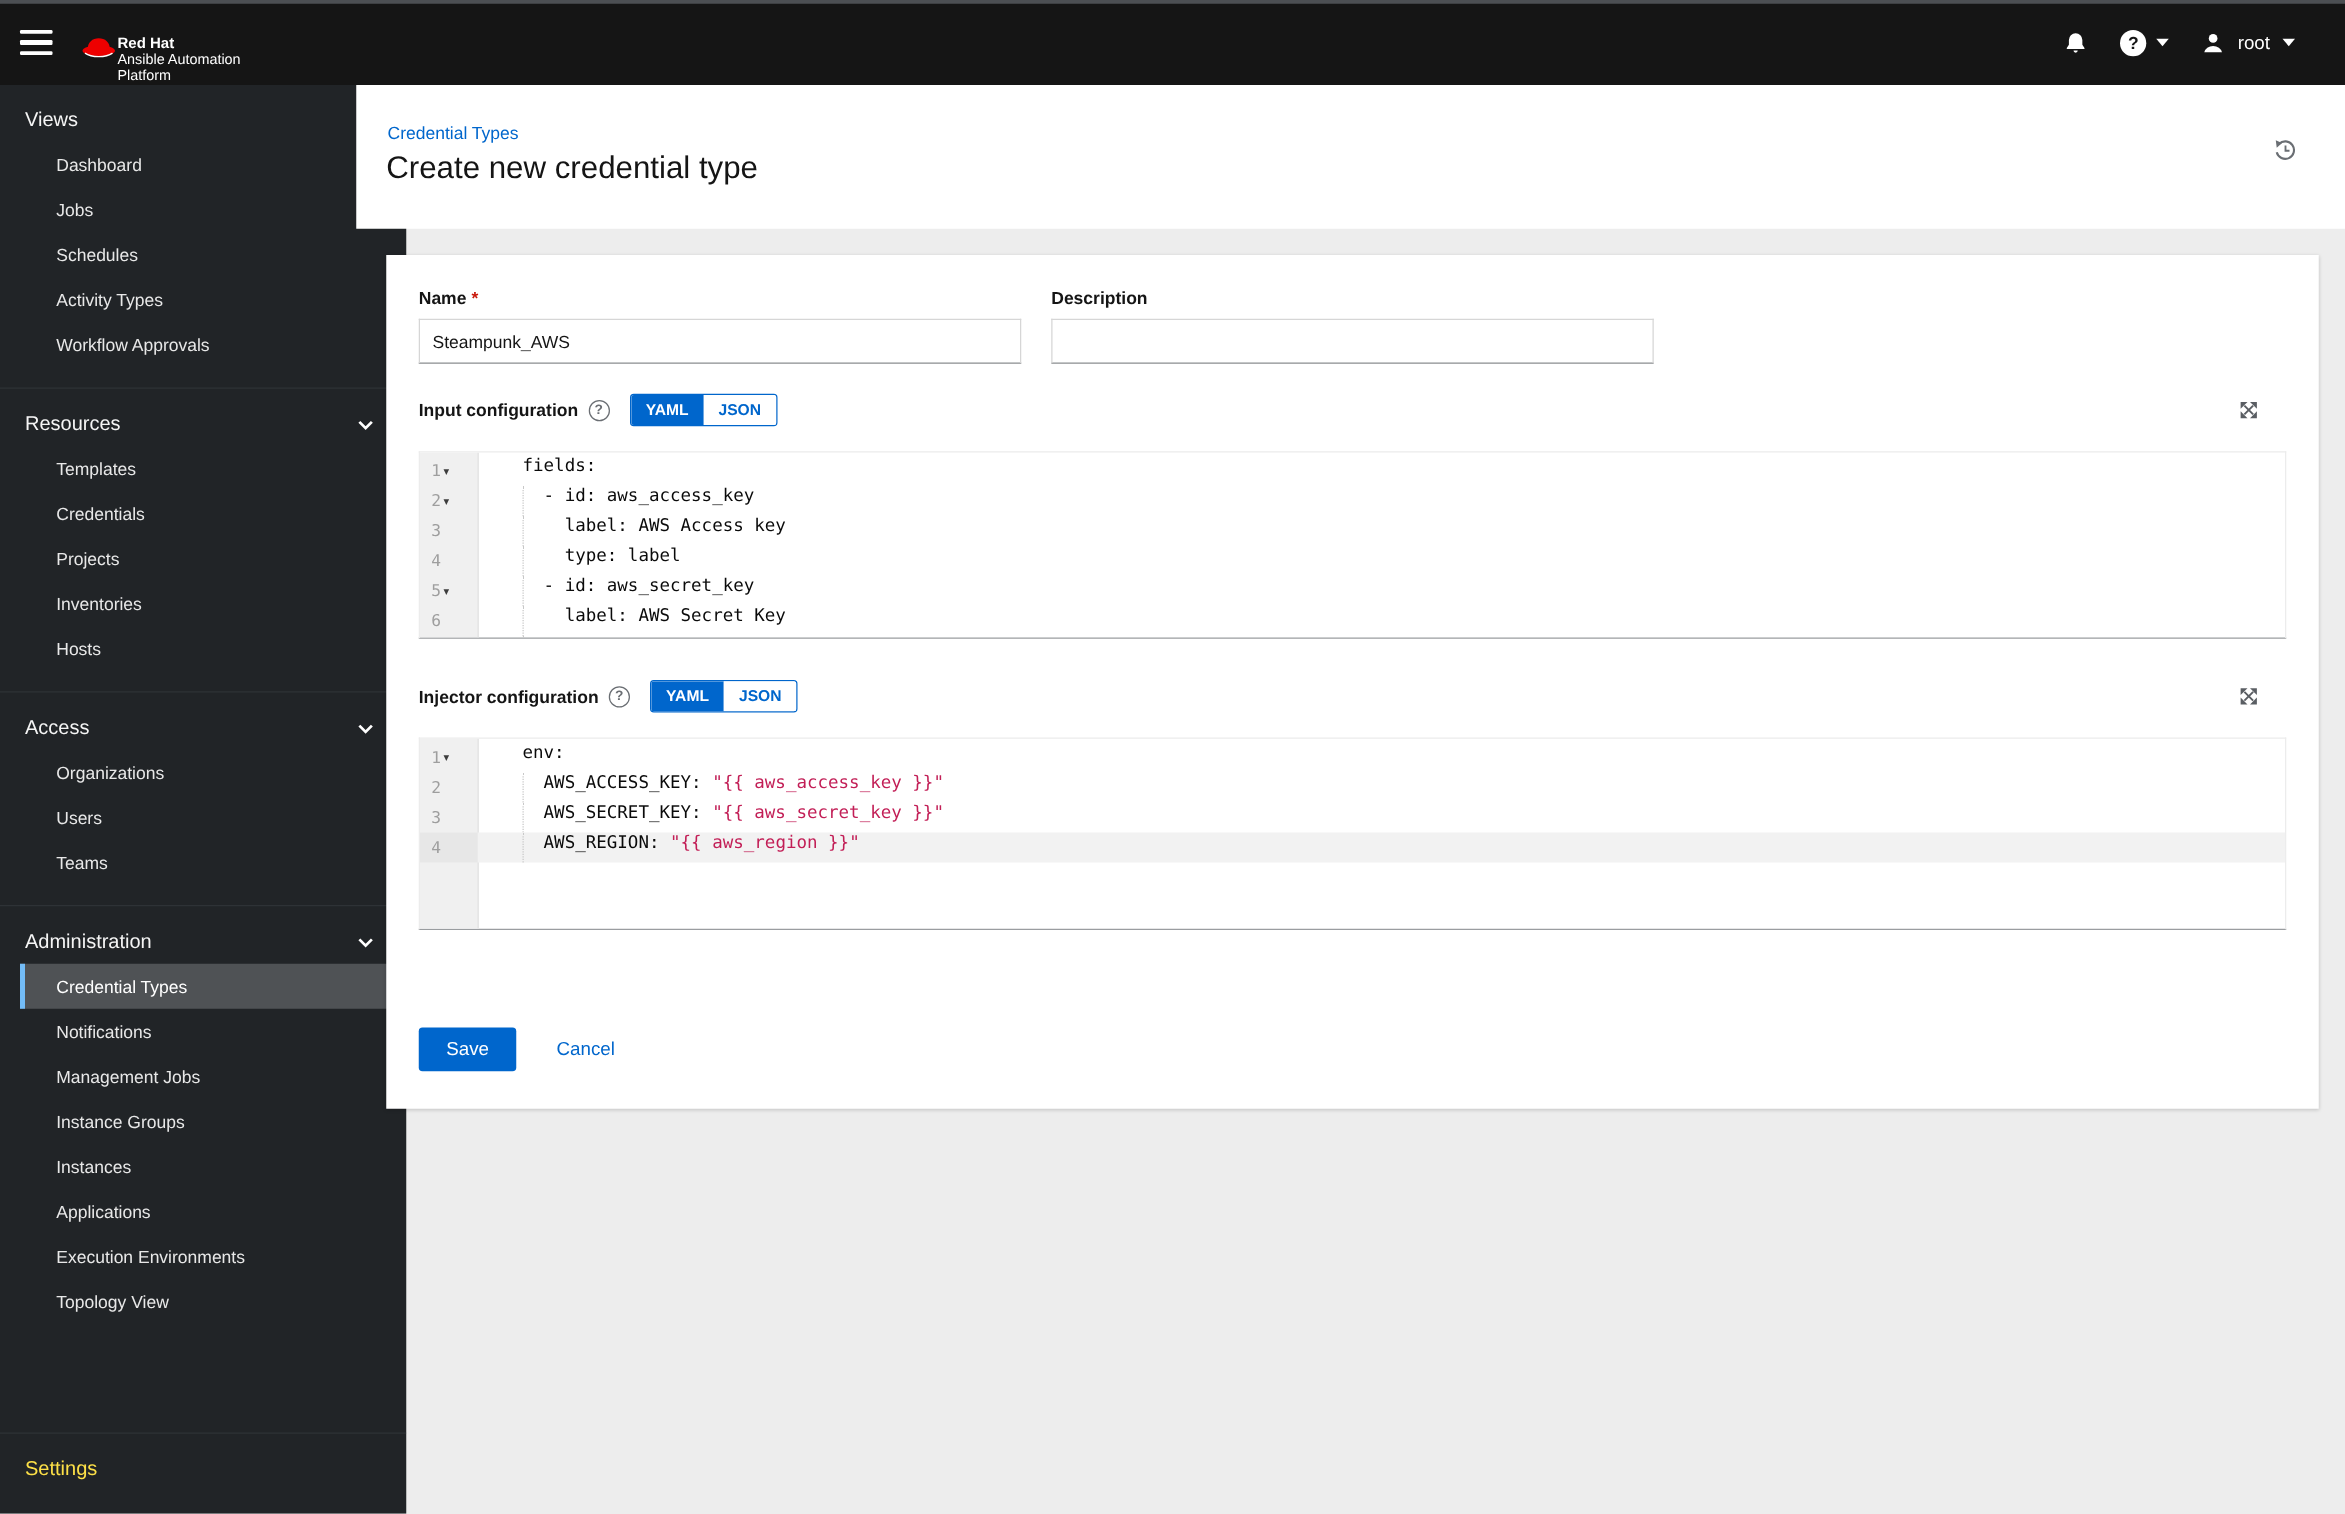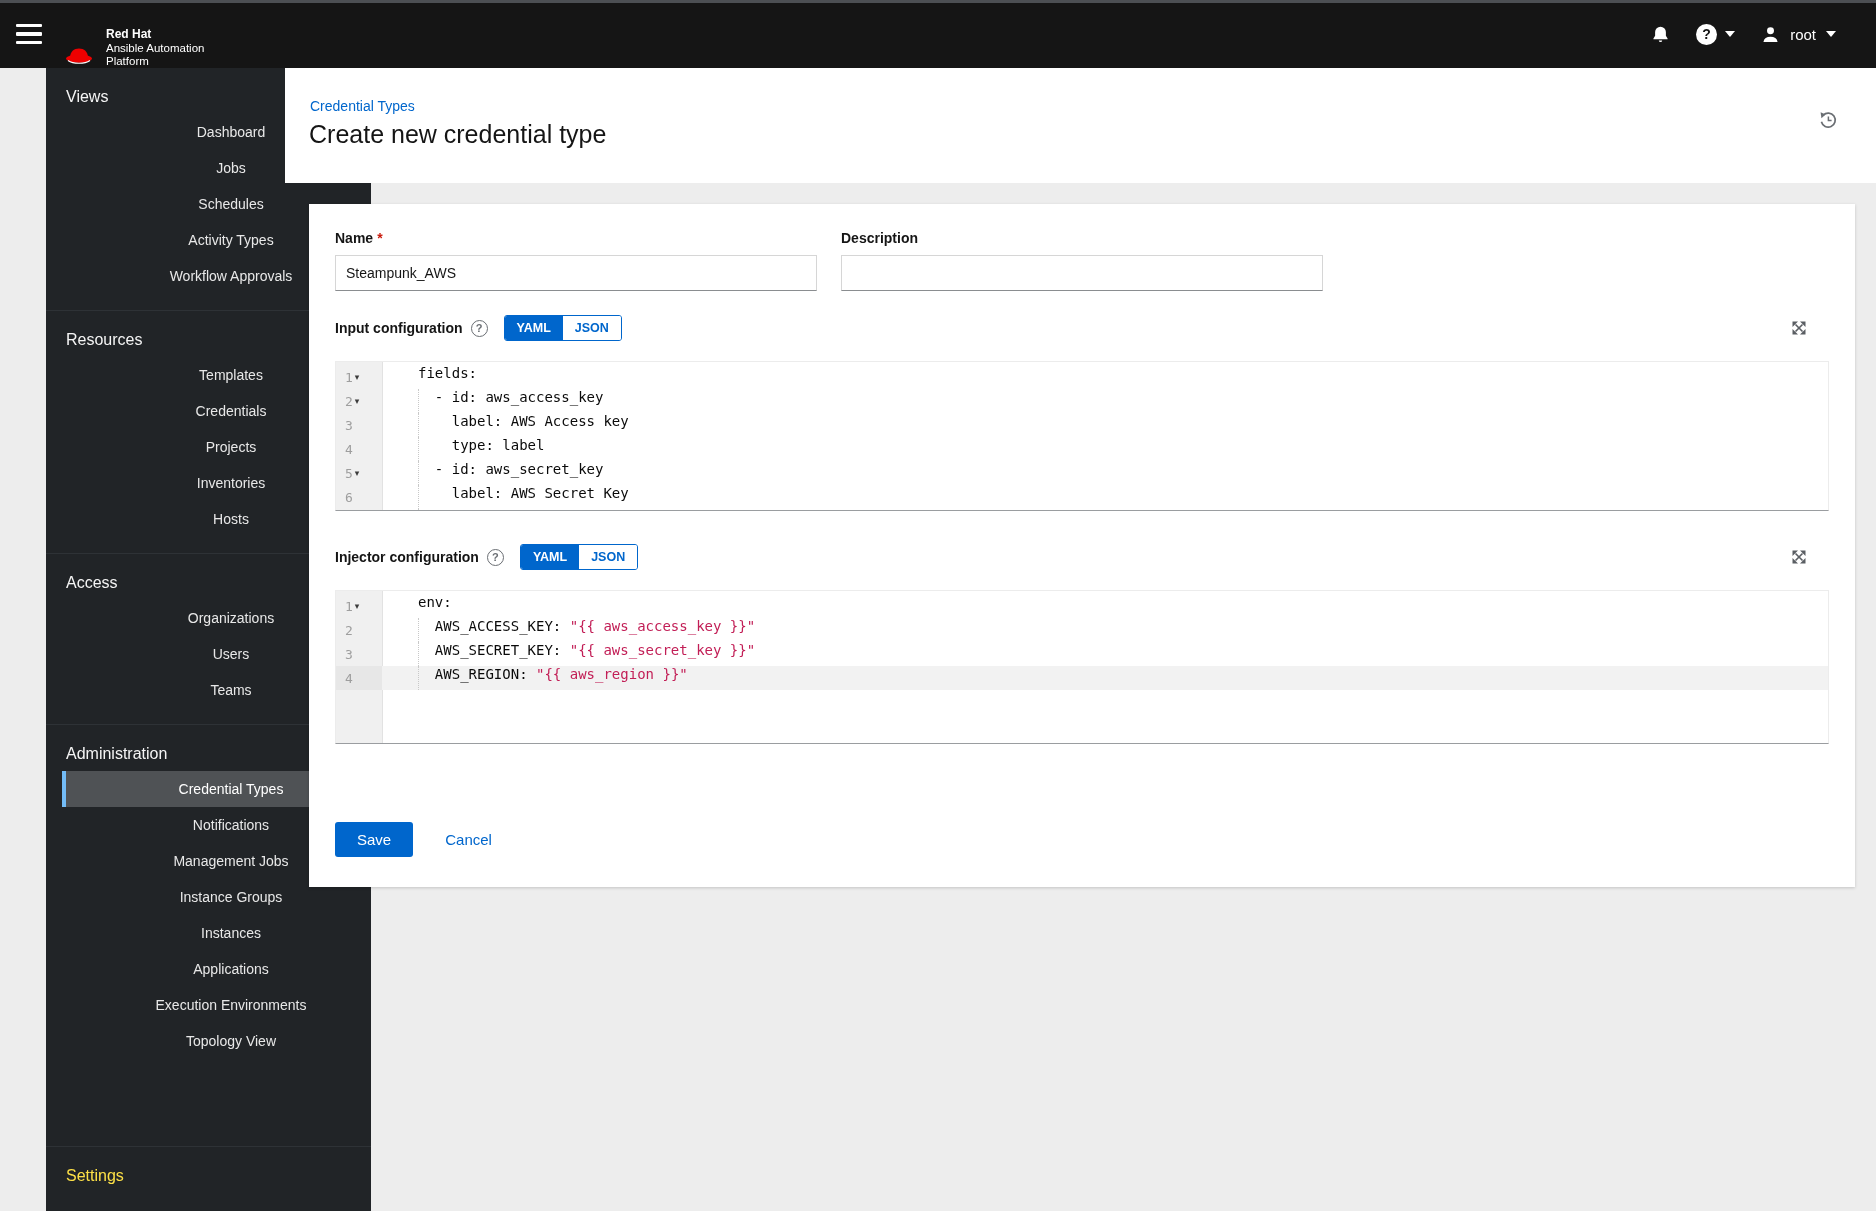--- a/index.html
+++ b/index.html
@@ -4,37 +4,37 @@
 <style>
   * { margin:0; padding:0; box-sizing:border-box; }
   html,body { width:1876px; height:1211px; overflow:hidden; }
   body { font-family:"Liberation Sans", sans-serif; background:#ededed; position:relative; color:#151515; }
 
   
   .masthead { position:absolute; left:0; top:0; width:1876px; height:68px; background:#151515; display:flex; align-items:center; }
   .top-strip { position:absolute; left:0; top:0; width:100%; height:3px; background:#4c4f53; }
   .hamburger { width:26px; height:20px; margin-left:16px; display:flex; flex-direction:column; justify-content:space-between; cursor:pointer; }
   .hamburger span { display:block; height:3.2px; background:#fff; border-radius:1px; }
-  .brand { display:flex; align-items:flex-end; margin-left:22px; gap:12px;margin-top:28px; }
+  .brand { display:flex; align-items:flex-start; margin-left:22px; gap:0;margin-top:28px; }
   .brand-text { color:#fff; line-height:1.15; }
   .brand-text .b1 { font-weight:bold; font-size:12px; }
   .brand-text .b2, .brand-text .b3 { font-size:11.5px; }
   .mast-right { margin-left:auto; display:flex; align-items:center; gap:26px; margin-right:40px; color:#fff; }
   .icon-btn { display:flex; align-items:center; gap:8px; cursor:pointer; }
   .help-circle { width:21px; height:21px; border-radius:50%; background:#fff; color:#151515; font-weight:bold; font-size:14px; display:flex; align-items:center; justify-content:center; }
   .caret { width:0; height:0; border-left:5px solid transparent; border-right:5px solid transparent; border-top:6px solid #fff; }
   .user-area { display:flex; align-items:center; gap:10px; font-size:15px; }
 
   
-  .sidebar { position:absolute; left:0; top:68px; width:325px; height:1143px; background:#212427; display:flex; flex-direction:column; overflow:hidden;margin-left:46px; }
+  .sidebar { position:absolute; left:0; top:68px; width:325px; height:1143px; background:#212427; display:flex; flex-direction:column; overflow:hidden; }
   .nav-section { padding:12px 0 16px; }
   .nav-section + .nav-section { border-top:1px solid #2e3236; }
   .section-head { display:flex; justify-content:space-between; align-items:center; padding:8px 26px 8px 20px; color:#f5f5f5; font-size:16px; cursor:pointer; }
   .nav-items { list-style:none; }
-  .nav-item { padding:10px 0 10px 45px; font-size:14px; color:#e8e8e8; cursor:pointer;text-align:center; }
+  .nav-item { padding:10px 0 10px 45px; font-size:14px; color:#e8e8e8; cursor:pointer; }
   .nav-item.active { margin-left:16px; padding-left:25px; background:#4f5255; border-left:4px solid #73bcf7; color:#fff; }
   .sidebar-footer { margin-top:auto; border-top:1px solid #2e3236; padding:20px 20px 26px; color:#fde047; font-size:16px; cursor:pointer; }
 
   
   .page-header { position:absolute; left:285px; top:68px; width:1591px; height:115px; background:#fff; }
   .breadcrumb { position:absolute; left:25px; top:30px; font-size:14px; color:var(--accent); cursor:pointer; }
   .page-title { position:absolute; left:24px; top:52px; font-size:25px; font-weight:400; color:#151515; }
   .history-btn { position:absolute; right:38px; top:42px; cursor:pointer; }
 
   

